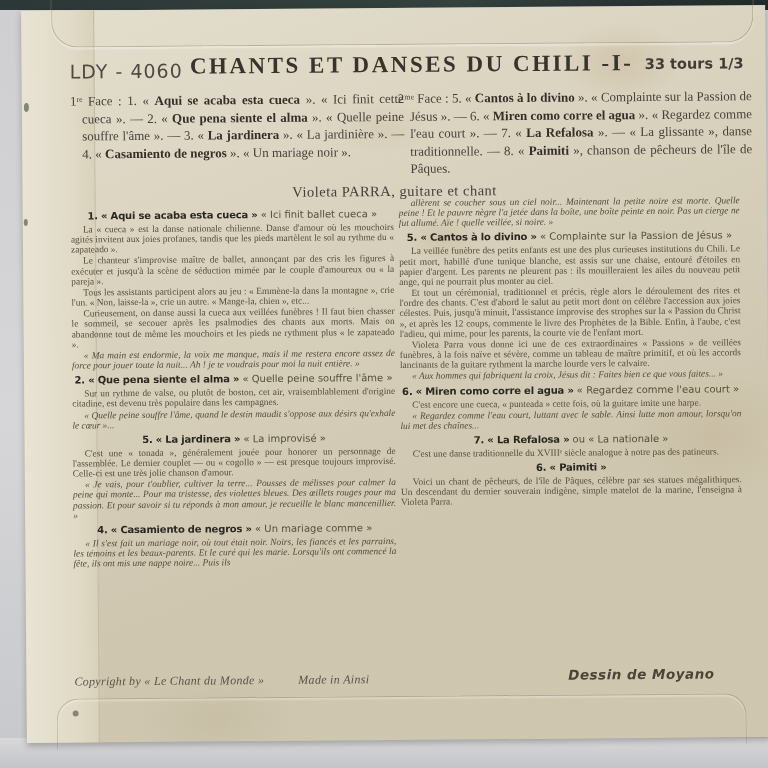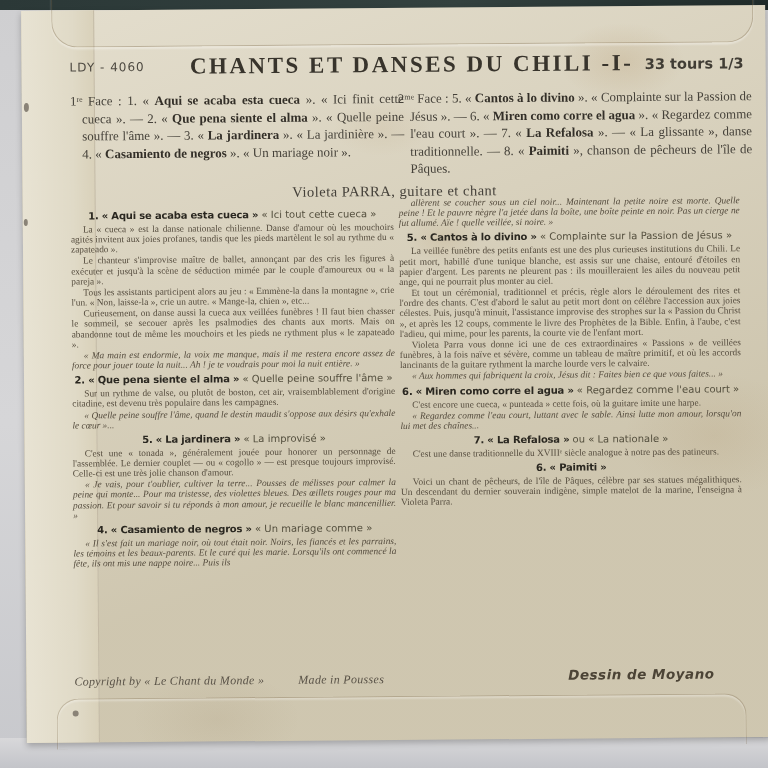--- a/index.html
+++ b/index.html
@@ -42,21 +42,21 @@
     box-shadow:0 2px 2px rgba(255,255,255,.35);
   }
   .seam-bottom{
     position:absolute;left:30px;top:688px;width:688px;height:50px;
     border:1px solid rgba(120,100,70,.30);border-bottom:none;
     border-radius:22px 22px 0 0;
     box-shadow:inset 0 2px 2px rgba(255,255,255,.3);
   }
   .catalog{
     position:absolute;left:48px;top:50px;
-    font-family:"DejaVu Sans", sans-serif;font-size:12px;letter-spacing:1px;
+    font-family:"DejaVu Sans", sans-serif;font-size:19px;letter-spacing:1px;
     color:#4e4a42;
   }
   .title{
     position:absolute;left:110px;top:44px;width:560px;text-align:center;
     font-family:"Liberation Serif", serif;font-size:23px;font-weight:600;
     letter-spacing:2.5px;color:#38342c;white-space:nowrap;
   }
   .speed{
     position:absolute;left:592px;top:50px;width:130px;text-align:right;
     font-family:"DejaVu Sans", sans-serif;font-size:14.5px;font-weight:bold;
@@ -116,21 +116,21 @@
   <div class="catalog">LDY - 4060</div>
   <div class="title">CHANTS ET DANSES DU CHILI  -I-</div>
   <div class="speed">33 tours 1/3</div>
 
   <div class="facelist f1"><span class="fn">1ʳᵉ Face : 1. « </span><span class="fb">Aqui se acaba esta cueca</span><span class="fn"> ». « Ici finit cette cueca ». — 2. « </span><span class="fb">Que pena siente el alma</span><span class="fn"> ». « Quelle peine souffre l'âme ». — 3. « </span><span class="fb">La jardinera</span><span class="fn"> ». « La jardinière ». — 4. « </span><span class="fb">Casamiento de negros</span><span class="fn"> ». « Un mariage noir ».</span></div>
   <div class="facelist f2"><span class="fn">2ᵐᵉ Face : 5. « </span><span class="fb">Cantos à lo divino</span><span class="fn"> ». « Complainte sur la Passion de Jésus ». — 6. « </span><span class="fb">Miren como corre el agua</span><span class="fn"> ». « Regardez comme l'eau court ». — 7. « </span><span class="fb">La Refalosa</span><span class="fn"> ». — « La glissante », danse traditionnelle. — 8. « </span><span class="fb">Paimiti</span><span class="fn"> », chanson de pêcheurs de l'île de Pâques.</span></div>
 
   <div class="credit">Violeta PARRA, guitare et chant</div>
 
   <div class="bodycol cl">
-      <div class="shead"><span class="shb">1. « Aqui se acaba esta cueca »</span><span class="shn"> « Ici tout cette cueca »</span></div>
+      <div class="shead"><span class="shb">1. « Aqui se acaba esta cueca »</span><span class="shn"> « Ici finit ballet cueca »</span></div>
       <p class="para n">La « cueca » est la danse nationale chilienne. Danse d'amour où les mouchoirs agités invitent aux joies profanes, tandis que les pieds martèlent le sol au rythme du « zapateado ».</p>
       <p class="para n">Le chanteur s'improvise maître de ballet, annonçant par des cris les figures à exécuter et jusqu'à la scène de séduction mimée par le couple d'amoureux ou « la pareja ».</p>
       <p class="para n">Tous les assistants participent alors au jeu : « Emmène-la dans la montagne », crie l'un. « Non, laisse-la », crie un autre. « Mange-la, chien », etc...</p>
       <p class="para n">Curieusement, on danse aussi la cueca aux veillées funèbres ! Il faut bien chasser le sommeil, se secouer après les psalmodies des chants aux morts. Mais on abandonne tout de même les mouchoirs et les pieds ne rythment plus « le zapateado ».</p>
       <p class="para i">« Ma main est endormie, la voix me manque, mais il me restera encore assez de force pour jouer toute la nuit... Ah ! je te voudrais pour moi la nuit entière. »</p>
       <div class="shead"><span class="shb">2. « Que pena siente el alma »</span><span class="shn"> « Quelle peine souffre l'âme »</span></div>
       <p class="para n">Sur un rythme de valse, ou plutôt de boston, cet air, vraisemblablement d'origine citadine, est devenu très populaire dans les campagnes.</p>
       <p class="para i">« Quelle peine souffre l'âme, quand le destin maudit s'oppose aux désirs qu'exhale le cœur »...</p>
       <div class="shead"><span class="shb">5. « La jardinera »</span><span class="shn"> « La improvisé »</span></div>
       <p class="para n">C'est une « tonada », généralement jouée pour honorer un personnage de l'assemblée. Le dernier couplet — ou « cogollo » — est presque toujours improvisé. Celle-ci est une très jolie chanson d'amour.</p>
@@ -148,16 +148,16 @@
       <div class="shead"><span class="shb">6. « Miren como corre el agua »</span><span class="shn"> « Regardez comme l'eau court »</span></div>
       <p class="para n">C'est encore une cueca, « punteada » cette fois, où la guitare imite une harpe.</p>
       <p class="para i">« Regardez comme l'eau court, luttant avec le sable. Ainsi lutte mon amour, lorsqu'on lui met des chaînes...</p>
       <div class="shead"><span class="shb">7. « La Refalosa »</span><span class="shn"> ou « La nationale »</span></div>
       <p class="para n">C'est une danse traditionnelle du XVIIIᵉ siècle analogue à notre pas des patineurs.</p>
       <div class="shead"><span class="shb">6. « Paimiti »</span></div>
       <p class="para n">Voici un chant de pêcheurs, de l'île de Pâques, célèbre par ses statues mégalithiques. Un descendant du dernier souverain indigène, simple matelot de la marine, l'enseigna à Violeta Parra.</p>
     </div>
 
   <div class="footer-copy">
-    <span>Copyright by « Le Chant du Monde »</span><span class="gap"></span><span>Made in Pousses</span>
+    <span>Copyright by « Le Chant du Monde »</span><span class="gap"></span><span>Made in Ainsi</span>
   </div>
   <div class="footer-artist">Dessin de Moyano</div>
 </div>
 
 </body></html>

